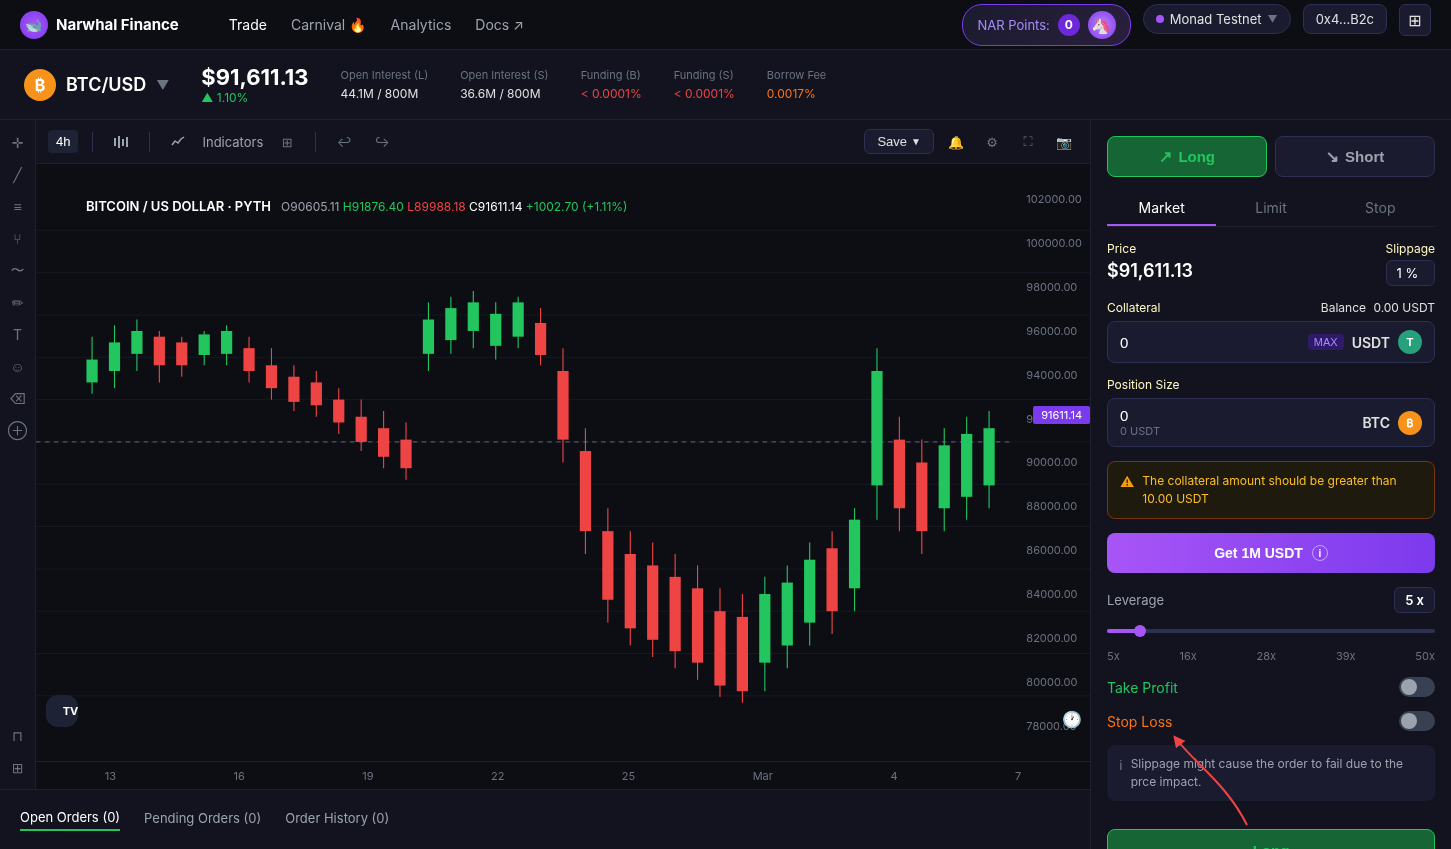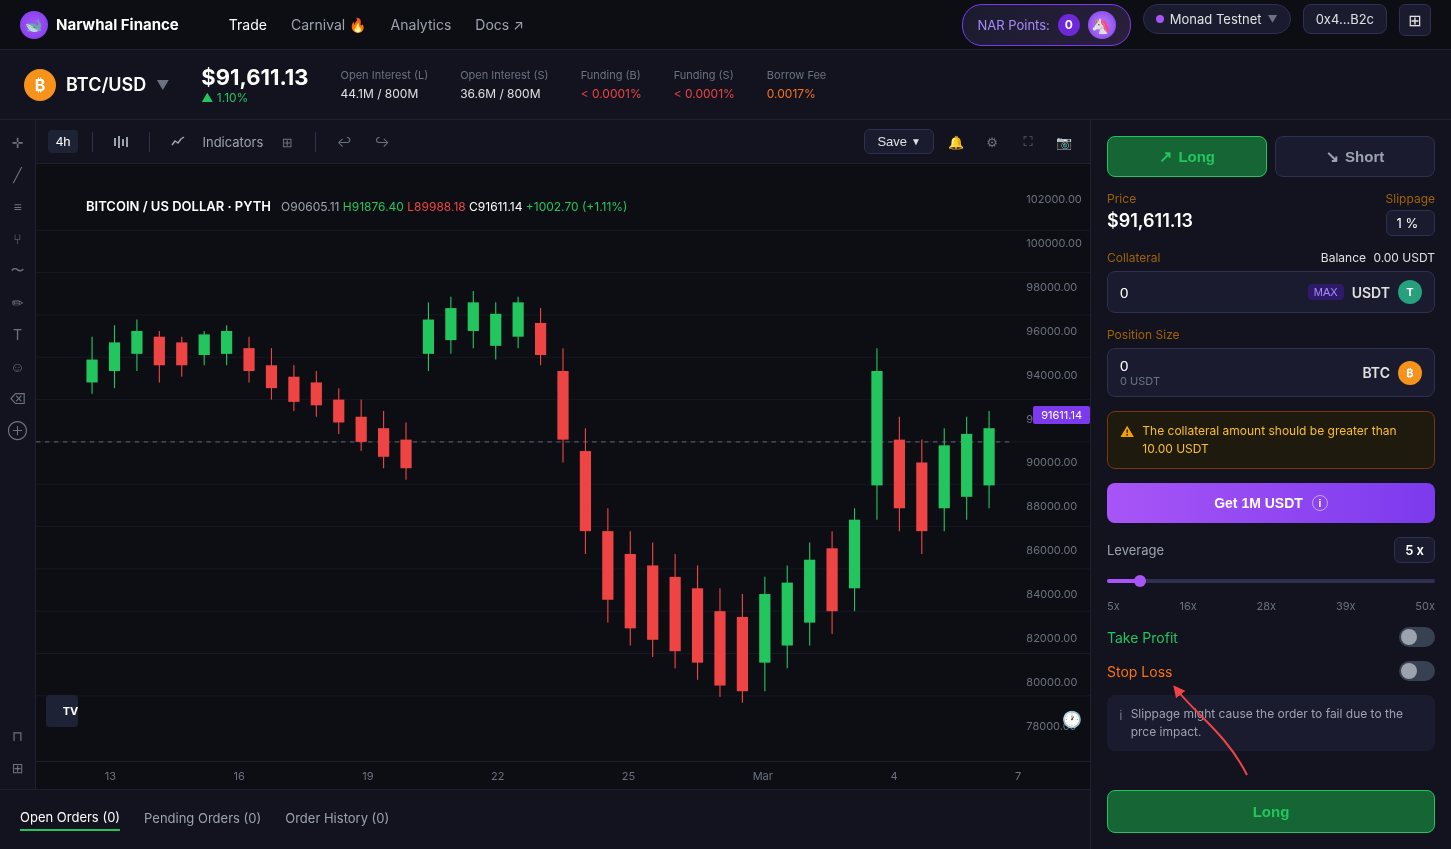--- a/index.html
+++ b/index.html
@@ -75,21 +75,21 @@
     .right-panel { width: 360px; background: #12131f; display: flex; flex-direction: column; padding: 16px; gap: 14px; overflow-y: auto; }
     .long-short-toggle { display: flex; gap: 8px; }
     .long-btn { flex: 1; background: #0f2820; border: 1px solid #22c55e; border-radius: 8px; padding: 10px; cursor: pointer; display: flex; align-items: center; justify-content: center; gap: 6px; color: #22c55e; font-size: 15px; font-weight: 600; }
     .long-btn.active { background: #166534; border-color: #22c55e; }
     .short-btn { flex: 1; background: #1a1b2e; border: 1px solid #2d3050; border-radius: 8px; padding: 10px; cursor: pointer; display: flex; align-items: center; justify-content: center; gap: 6px; color: #9ca3af; font-size: 15px; font-weight: 600; }
     .order-type-tabs { display: flex; border-bottom: 1px solid #1e2030; }
     .order-tab { flex: 1; text-align: center; padding: 8px 0; cursor: pointer; color: #6b7280; font-size: 14px; }
     .order-tab.active { color: #fff; border-bottom: 2px solid #a855f7; }
     .field-section { display: flex; flex-direction: column; gap: 6px; }
     .field-label-row { display: flex; justify-content: space-between; align-items: center; }
-    .field-label { color: #a16207; font-size: 12px; }
+    .field-label { color: #fef9c3; font-size: 12px; }
     .field-balance { color: #9ca3af; font-size: 12px; }
     .field-balance span { color: #e0e0e0; }
     .input-row { display: flex; align-items: center; background: #1a1b2e; border: 1px solid #2d3050; border-radius: 8px; padding: 8px 12px; gap: 8px; }
     .input-row input { background: transparent; border: none; outline: none; color: #fff; font-size: 15px; flex: 1; width: 60px; }
     .input-max-btn { background: #2d1b69; color: #a78bfa; border: none; border-radius: 4px; padding: 2px 6px; font-size: 11px; cursor: pointer; }
     .input-currency { color: #e0e0e0; font-size: 14px; font-weight: 600; }
     .currency-icon { width: 24px; height: 24px; border-radius: 50%; display: flex; align-items: center; justify-content: center; font-size: 12px; font-weight: 700; }
     .usdt-icon { background: #26a17b; color: #fff; }
     .btc-icon { background: #f7931a; color: #fff; }
     .usdt-sub { color: #6b7280; font-size: 11px; }
@@ -371,21 +371,21 @@
             <span>88000.00</span>
             <span>86000.00</span>
             <span>84000.00</span>
             <span>82000.00</span>
             <span>80000.00</span>
             <span>78000.00</span>
           </div>
 
           <div style="position:absolute;right:0;top:218px;background:#7c3aed;color:#fff;font-size:11px;padding:2px 8px;border-radius:2px;">91611.14</div>
 
-          <div style="position:absolute;bottom:10px;left:10px;background:#1e2235;border-radius:4px;width:32px;height:32px;display:flex;align-items:center;justify-content:center;font-size:11px;color:#fff;font-weight:700;padding-left:17px;">TV</div>
+          <div style="position:absolute;bottom:10px;left:10px;background:#1e2235;border-radius:12px;width:32px;height:32px;display:flex;align-items:center;justify-content:center;font-size:11px;color:#fff;font-weight:700;padding-left:17px;">TV</div>
 
           <div style="position:absolute;bottom:8px;right:8px;color:#6b7280;font-size:16px;">🕐</div>
         </div>
 
         <div class="x-axis">
           <div class="x-axis-labels">
             <span>13</span>
             <span>16</span>
             <span>19</span>
             <span>22</span>
@@ -411,20 +411,25 @@
       <button class="long-btn active">
         <span style="font-size:16px;">↗</span>
         <span>Long</span>
       </button>
       <button class="short-btn">
         <span style="font-size:16px;">↘</span>
         <span>Short</span>
       </button>
     </div>
 
+    <div class="order-type-tabs">
+      <span class="order-tab active">Market</span>
+      <span class="order-tab">Limit</span>
+      <span class="order-tab">Stop</span>
+    </div>
 
     <div style="display:flex;justify-content:space-between;align-items:flex-start;">
       <div>
         <div class="field-label">Price</div>
         <div style="color:#fff;font-size:18px;font-weight:600;margin-top:4px;">$91,611.13</div>
       </div>
       <div style="text-align:left;">
         <div class="field-label">Slippage</div>
         <div style="background:#1a1b2e;border:1px solid #2d3050;border-radius:6px;padding:4px 10px;color:#fff;font-size:13px;margin-top:4px;">1 %</div>
       </div>

